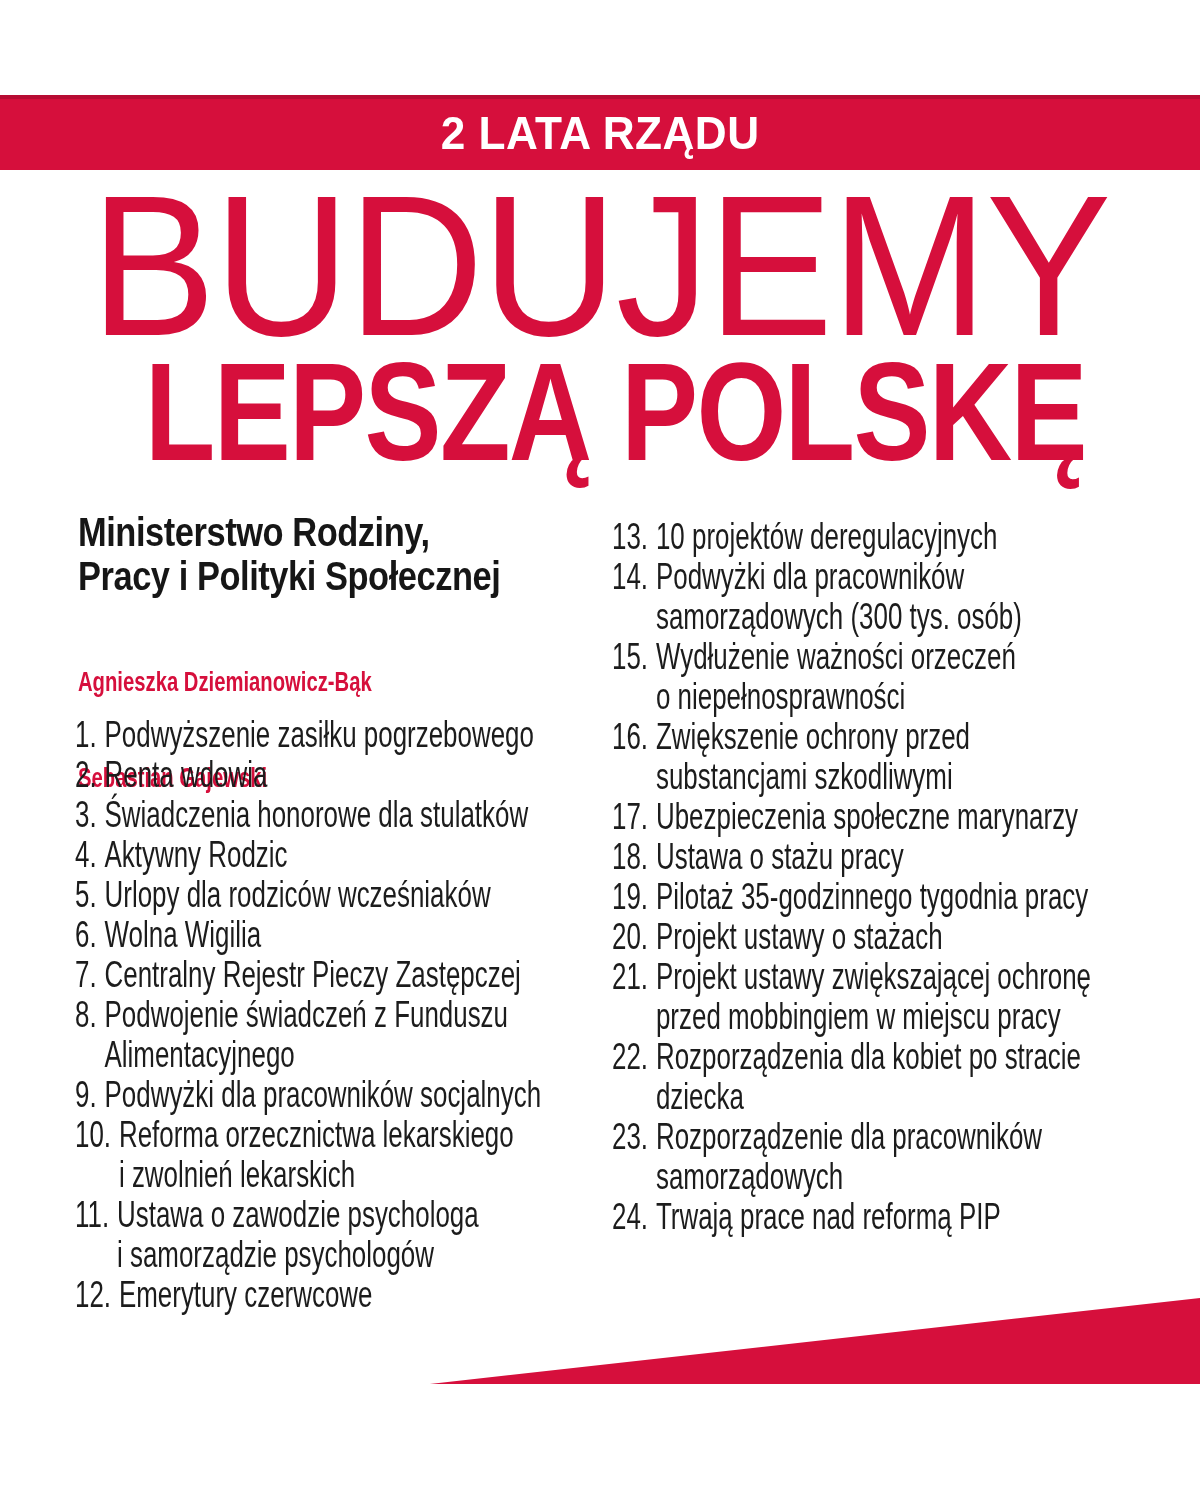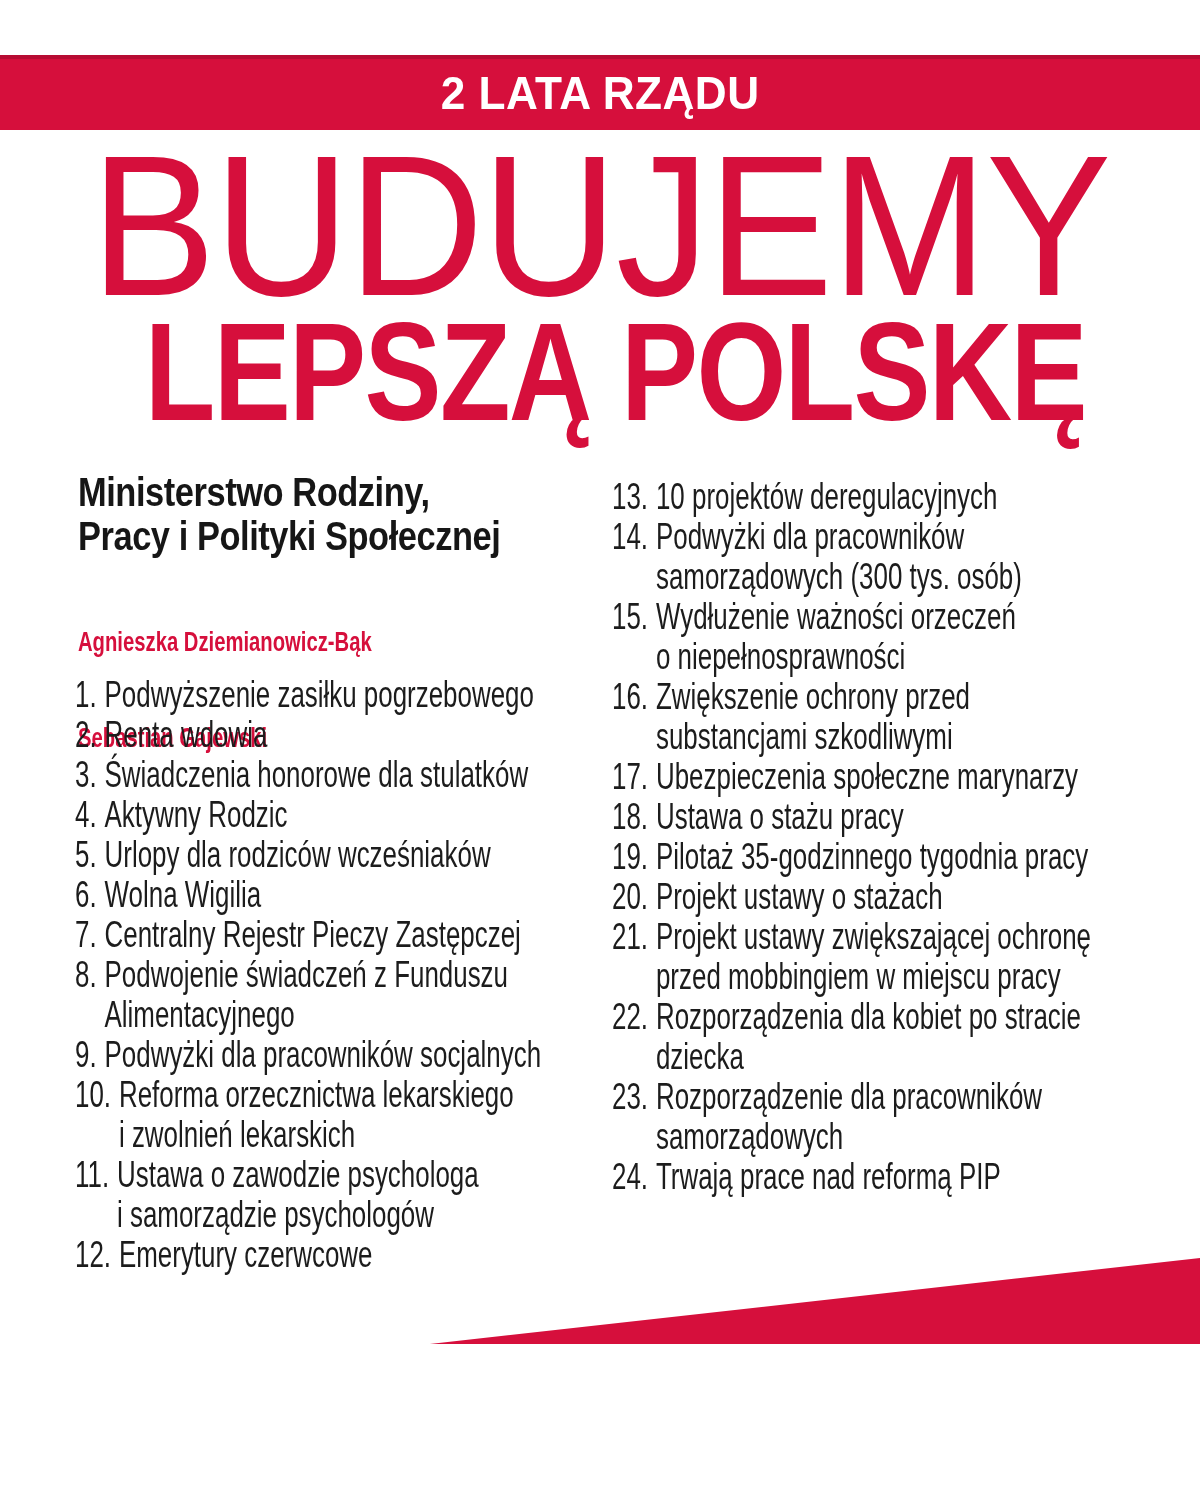--- a/index.html
+++ b/index.html
@@ -1,18 +1,19 @@
 <!DOCTYPE html>
 <html><head>
 <meta charset="utf-8">
 <style>
   html,body{margin:0;padding:0;background:#ffffff;}
   .poster{
     position:relative;width:1200px;height:1344px;overflow:hidden;background:#ffffff;
     font-family:"Liberation Sans", sans-serif;
+    margin-top:40px;
   }
   
   .ribbon{
     position:absolute;left:0;top:55px;width:1200px;height:75px;
     background:#D60F3C;box-shadow:inset 0 4px 0 rgba(0,0,0,0.14);
     display:flex;align-items:center;justify-content:center;
   }
   .ribbon .lbl{
     color:#ffffff;font-size:46px;font-weight:700;letter-spacing:0.5px;
     display:inline-block;transform:scaleX(0.96);white-space:pre;

